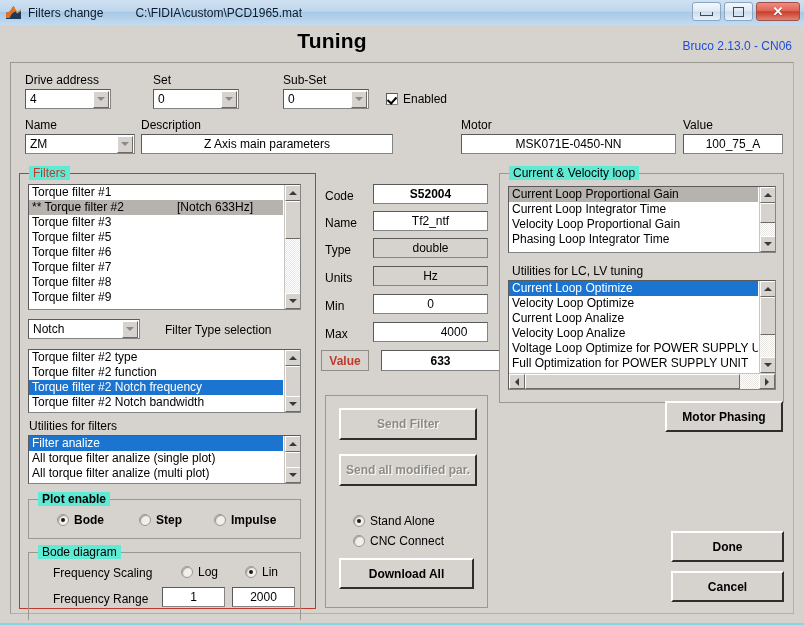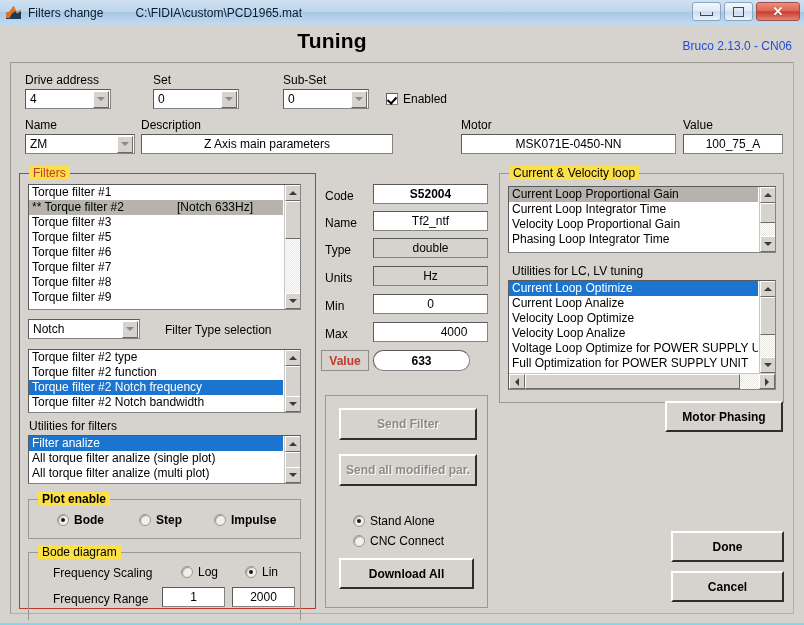--- a/index.html
+++ b/index.html
@@ -129,21 +129,21 @@
   .txtbox.gray { background: #d6d3ce; }
   .txtbox.bold { font-weight: bold; }
 
   
   .group {
     position: absolute; box-sizing: border-box;
     border: 1px solid #9b9892;
   }
   .group > .gtitle {
     position: absolute; top: -8px; left: 9px;
-    background: #fde047; padding: 0 4px;
+    background: #5eead4; padding: 0 4px;
     font-size: 12px; color: #000; white-space: nowrap;
   }
   .group.red { border: 1px solid #c0392b; }
   .group.red > .gtitle { color: #c0392b; }
 
   
   .listbox {
     position: absolute; box-sizing: border-box;
     background: #ffffff;
     border: 1px solid #848484;
@@ -479,21 +479,21 @@
     <div class="lbl" style="left:314px; top:208px;">Units</div>
     <div class="txtbox gray" style="left:362px; top:203px; width:115px;">Hz</div>
 
     <div class="lbl" style="left:314px; top:236px;">Min</div>
     <div class="txtbox" style="left:362px; top:231px; width:115px;">0</div>
 
     <div class="lbl" style="left:314px; top:264px;">Max</div>
     <div class="txtbox" style="left:362px; top:259px; width:115px;padding-left:47px;">4000</div>
 
     <div class="value-label-box" style="left:310px; top:287px; width:48px; height:21px;">Value</div>
-    <div class="txtbox bold" style="left:362px; top:287px; width:97px; height:21px;border-radius:10px;">633</div>
+    <div class="txtbox bold" style="left:370px; top:287px; width:119px; height:21px;">633</div>
 
     <div class="group" style="left:314px; top:332px; width:163px; height:213px;">
       <div class="btn disabled" style="left:13px; top:12px; width:138px; height:32px;">Send Filter</div>
       <div class="btn disabled" style="left:13px; top:58px; width:138px; height:32px;">Send all modified par.</div>
       <div class="rad" style="left:27px; top:118px;">
         <span class="circ on"></span>
         <span>Stand Alone</span>
       </div>
       <div class="rad" style="left:27px; top:138px;">
         <span class="circ"></span>
@@ -521,22 +521,22 @@
               <i class="tri-down-s"></i>
             </div>
         </div>
       </div>
 
       <div class="lbl" style="left:12px; top:90px;">Utilities for LC, LV tuning</div>
 
       <div class="listbox" style="left:8px; top:106px; width:268px; height:110px;">
         <div class="rows" id="lutil-rows" style="right:17px;">
             <div class="row sel-blue"><span>Current Loop Optimize</span></div>
+            <div class="row"><span>Velocity Loop Optimize</span></div>
             <div class="row"><span>Current Loop Analize</span></div>
-            <div class="row"><span>Velocity Loop Optimize</span></div>
             <div class="row"><span>Velocity Loop Analize</span></div>
             <div class="row"><span>Voltage Loop Optimize for POWER SUPPLY UN</span></div>
             <div class="row"><span>Full Optimization for POWER SUPPLY UNIT</span></div>
           </div>
         <div class="vsb with-h">
           <div class="sbbtn top">
               <i class="tri-up-s"></i>
             </div>
           <div class="sbthumb" style="top:16px; height:38px;"></div>
           <div class="sbbtn bot">

